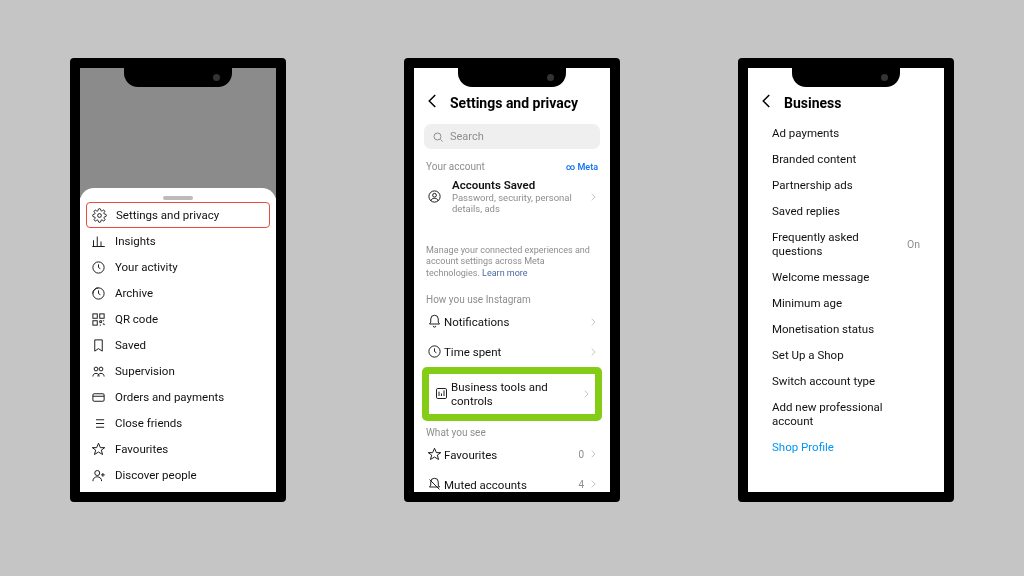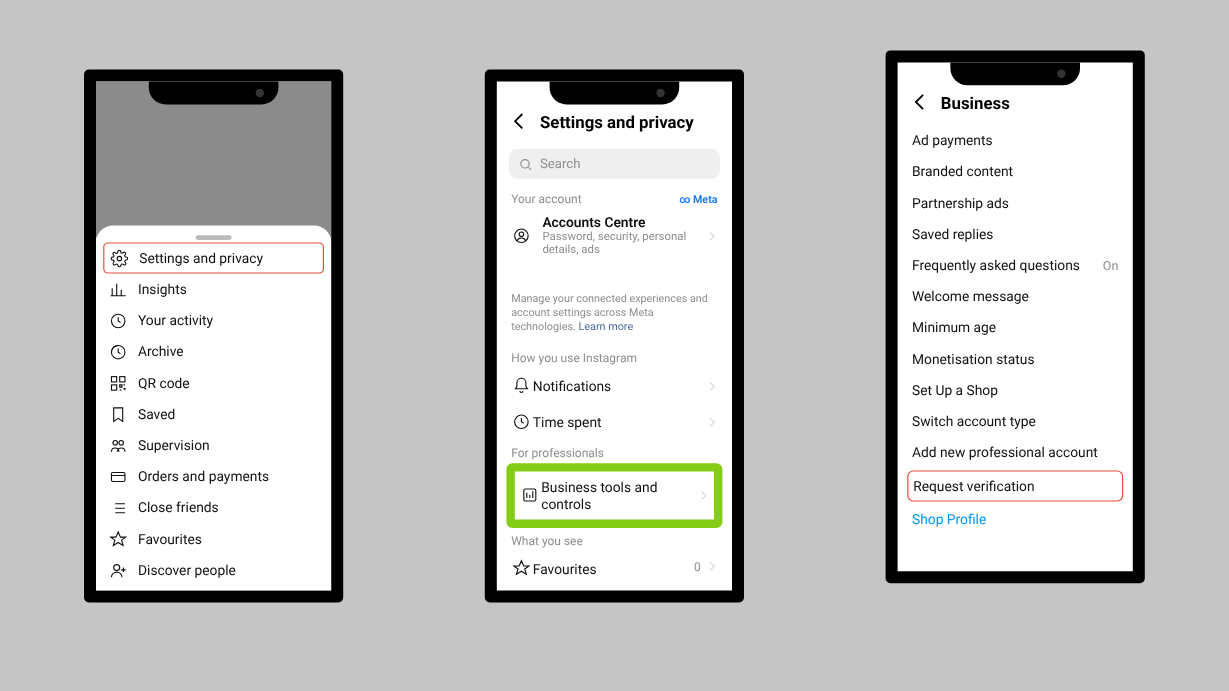--- a/index.html
+++ b/index.html
@@ -71,21 +71,21 @@
   .chev svg{width:10px;height:10px;stroke:#bbb;stroke-width:2;fill:none;}
   .note{font-size:9px;color:#8e8e8e;padding:2px 12px 8px;line-height:1.3;margin-top:24px;}
   .note .lm{color:#4a6a9e;}
   .list-row{
     display:flex;align-items:center;gap:2px;padding:7px 12px;font-size:11.5px;color:#111;
   }
   .list-row .rv{margin-left:auto;font-size:10px;color:#8e8e8e;display:flex;align-items:center;gap:4px;}
   .list-row.hl{border:7px solid #84cc16;border-radius:5px;margin:0 8px;padding:6px 4px;}
 
   
-  .b-row{padding:6px 12px;font-size:11.5px;color:#111;display:flex;align-items:center;}
+  .b-row{padding:6px 24px;font-size:11.5px;color:#111;display:flex;align-items:center;}
   .b-row .rv{margin-left:auto;font-size:10.5px;color:#8e8e8e;}
   .b-row.hl{border:1px solid #e74c3c;border-radius:5px;margin:2px 8px;padding:5px 4px;}
   .link{color:#0095f6;}
 </style>
 </head>
 <body>
 
 <div class="phone" style="left:70px;top:58px;">
   <div class="notch"></div>
   <div class="screen">
@@ -217,21 +217,21 @@
     </div>
     <div class="acct-row">
       <span class="ic">
           <svg viewBox="0 0 24 24">
             <circle cx="12" cy="12" r="9"></circle>
             <circle cx="12" cy="10" r="3"></circle>
             <path d="M6 19c1-3 3-4 6-4s5 1 6 4"></path>
           </svg>
         </span>
       <div>
-        <div class="tt">Accounts Centre</div>
+        <div class="tt">Accounts Saved</div>
         <div class="sub">Password, security, personal details, ads</div>
       </div>
       <span class="chev"><svg viewBox="0 0 24 24">
             <path d="M9 4l8 8-8 8"></path>
           </svg></span>
     </div>
     <div class="note">
       <span>Manage your connected experiences and account settings across Meta technologies.</span>
       <span class="lm">Learn more</span>
     </div>
@@ -258,21 +258,20 @@
           </svg>
         </span>
       <span>Time spent</span>
       <span class="rv chev">
           <svg viewBox="0 0 24 24">
             <path d="M9 4l8 8-8 8"></path>
           </svg>
         </span>
     </div>
 
-    <div class="sec-lbl">For professionals</div>
     <div class="list-row hl">
       <span class="ic">
           <svg viewBox="0 0 24 24">
             <rect x="4" y="4" width="16" height="16" rx="2"></rect>
             <path d="M8 16V9M12 16v-4M16 16V7"></path>
           </svg>
         </span>
       <span>Business tools and controls</span>
       <span class="rv chev">
           <svg viewBox="0 0 24 24">
@@ -306,21 +305,21 @@
       <span class="rv">
           <span>4</span>
           <span class="chev"><svg viewBox="0 0 24 24">
               <path d="M9 4l8 8-8 8"></path>
             </svg></span>
         </span>
     </div>
   </div>
 </div>
 
-<div class="phone" style="left:738px;top:42px;">
+<div class="phone" style="left:738px;top:58px;">
   <div class="notch"></div>
   <div class="screen">
     <div class="hdr">
       <span class="back"><svg viewBox="0 0 24 24">
             <path d="M15 4l-8 8 8 8"></path>
           </svg></span>
       <span class="ttl">Business</span>
     </div>
 
     <div class="b-row">
@@ -350,20 +349,17 @@
       </div>
     <div class="b-row">
         <span>Set Up a Shop</span>
       </div>
     <div class="b-row">
         <span>Switch account type</span>
       </div>
     <div class="b-row">
         <span>Add new professional account</span>
       </div>
-    <div class="b-row hl">
-        <span>Request verification</span>
-      </div>
     <div class="b-row">
         <span class="link">Shop Profile</span>
       </div>
   </div>
 </div>
 
 </body></html>

